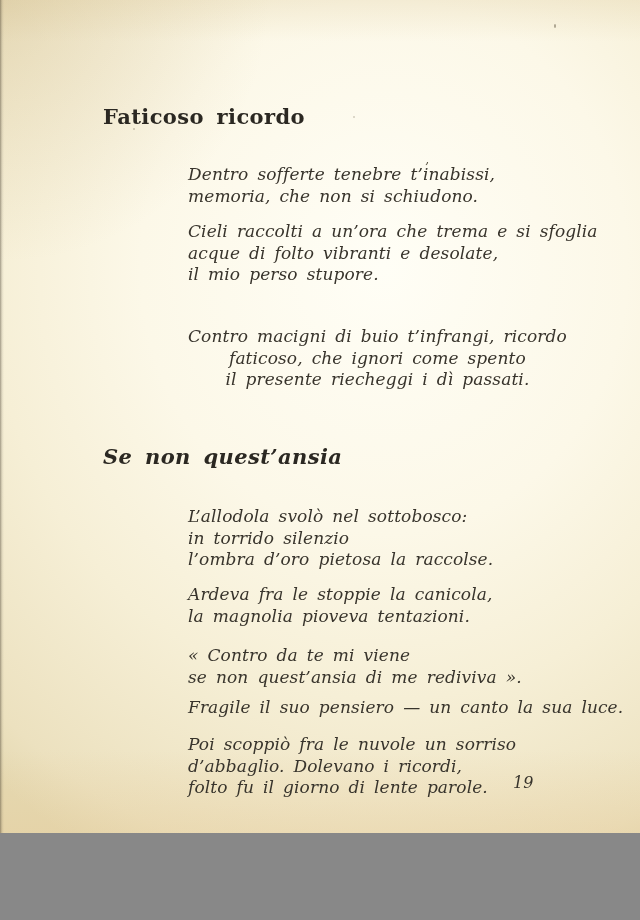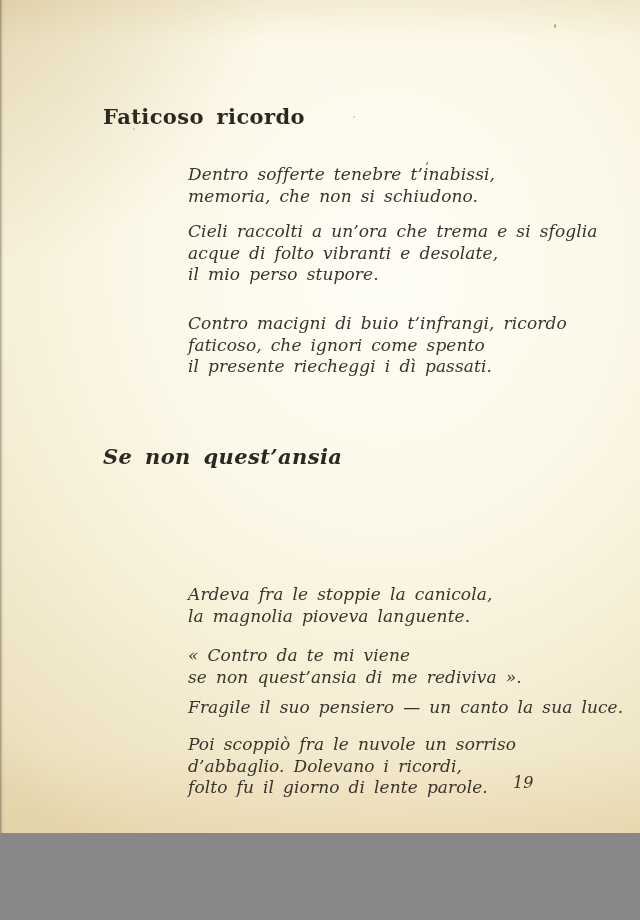--- a/index.html
+++ b/index.html
@@ -82,32 +82,37 @@
     <span class="line">Dentro sofferte tenebre t’inabissi,</span>
     <span class="line">memoria, che non si schiudono.</span>
   </p>
 
   <p class="stanza" style="top:221px;">
     <span class="line">Cieli raccolti a un’ora che trema e si sfoglia</span>
     <span class="line">acque di folto vibranti e desolate,</span>
     <span class="line">il mio perso stupore.</span>
   </p>
 
-  <p class="stanza" style="top:313px;">
+  <p class="stanza" style="top:326px;text-align:center;">
     <span class="line">Contro macigni di buio t’infrangi, ricordo</span>
     <span class="line">faticoso, che ignori come spento</span>
     <span class="line">il presente riecheggi i dì passati.</span>
   </p>
 
   <h2 class="title" style="top:444px;font-style:italic;">Se non quest’ansia</h2>
 
+  <p class="stanza" style="top:506px;">
+    <span class="line">L’allodola svolò nel sottobosco:</span>
+    <span class="line">in torrido silenzio</span>
+    <span class="line">l’ombra d’oro pietosa la raccolse.</span>
+  </p>
 
   <p class="stanza" style="top:584px;">
     <span class="line">Ardeva fra le stoppie la canicola,</span>
-    <span class="line">la magnolia pioveva languente.</span>
+    <span class="line">la magnolia pioveva tentazioni.</span>
   </p>
 
   <p class="stanza" style="top:645px;">
     <span class="line">« Contro da te mi viene</span>
     <span class="line">se non quest’ansia di me rediviva ».</span>
   </p>
 
   <p class="stanza" style="top:697px;">
     <span class="line">Fragile il suo pensiero — un canto la sua luce.</span>
   </p>

